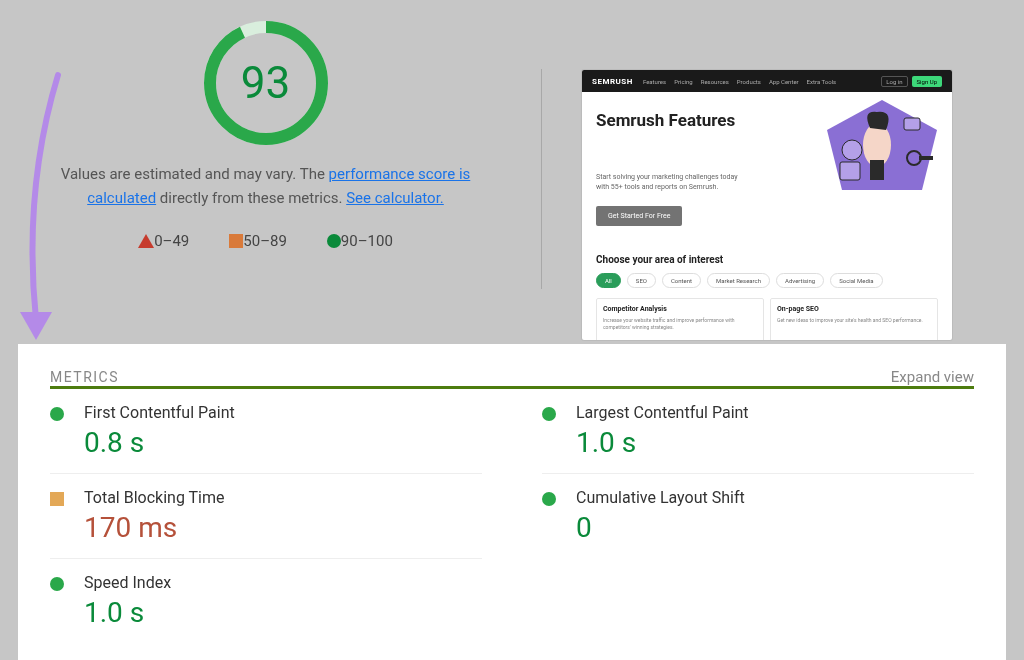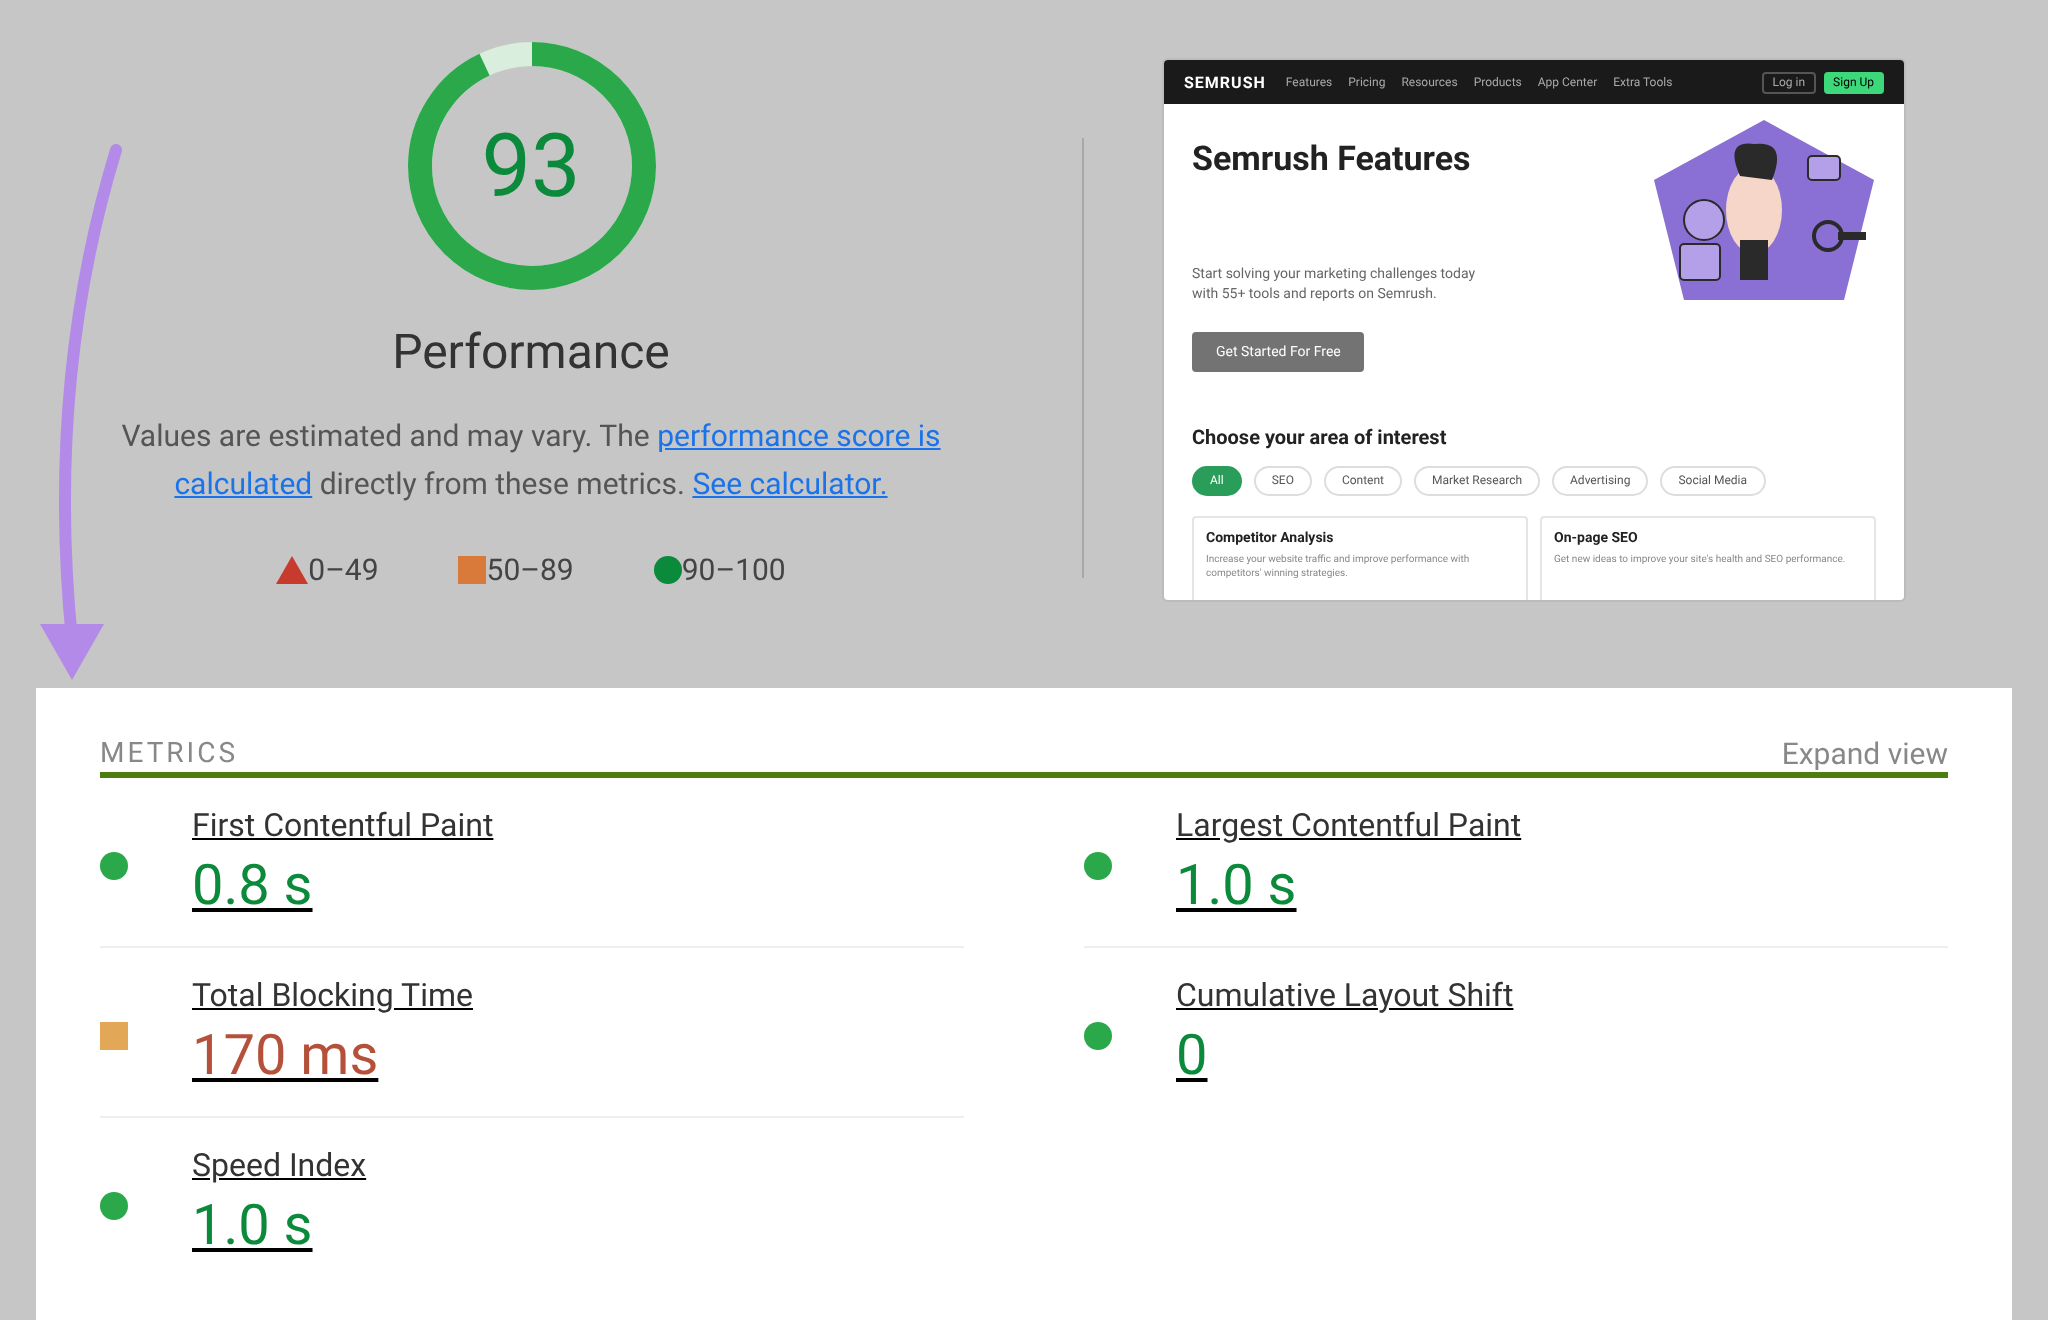--- a/index.html
+++ b/index.html
@@ -98,21 +98,21 @@
     }
     .divider-v {
       width: 1px;
       height: 220px;
       background: rgba(0,0,0,0.15);
       align-self: center;
     }
     .thumb-panel {
       width: 412px;
       display: flex;
-      align-items: flex-start;
+      align-items: flex-end;
       padding-top: 12px;
     }
     .thumb {
       width: 370px;
       height: 270px;
       background: #fff;
       border-radius: 2px;
       overflow: hidden;
       box-shadow: 0 0 0 1px rgba(0,0,0,0.05);
       position: relative;
@@ -293,23 +293,22 @@
     .metric-item {
       border-bottom: 1px solid #eee;
       padding: 14px 0 14px 0;
       position: relative;
     }
     .metric-item.no-border {
       border-bottom: none;
     }
     .metric-row {
       display: flex;
-      align-items: center;
-      gap: 32px;
-      text-decoration: underline;
+      align-items: flex-start;
+      gap: 20px;
     }
     .metric-icon {
       width: 14px;
       height: 14px;
       margin-top: 4px;
       flex-shrink: 0;
     }
     .metric-icon.good {
       border-radius: 50%;
       background: #2aa84a;
@@ -341,21 +340,20 @@
 
 <div class="top-section">
   <div class="performance-panel">
     <div class="gauge-wrap">
       <svg width="130" height="130" viewBox="0 0 130 130">
         <circle cx="65" cy="65" r="56" fill="none" stroke="#d9eedd" stroke-width="12"></circle>
         <circle cx="65" cy="65" r="56" fill="none" stroke="#2aa84a" stroke-width="12" stroke-dasharray="327 352" stroke-linecap="butt"></circle>
       </svg>
       <div class="gauge-score">93</div>
     </div>
-    <div class="perf-title">Performance</div>
     <div class="perf-desc">
       <span>Values are estimated and may vary. The </span><a href="#">performance score is calculated</a><span> directly from these metrics. </span><a href="#">See calculator.</a>
     </div>
     <div class="legend">
       <div class="legend-item">
         <div class="tri-red"></div>
         <span>0–49</span>
       </div>
       <div class="legend-item">
         <div class="sq-orange"></div>

